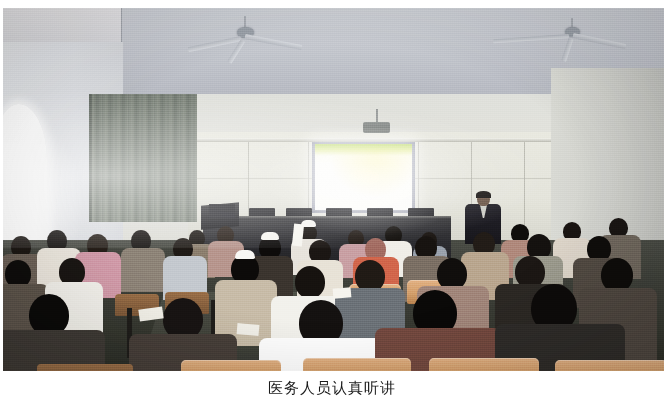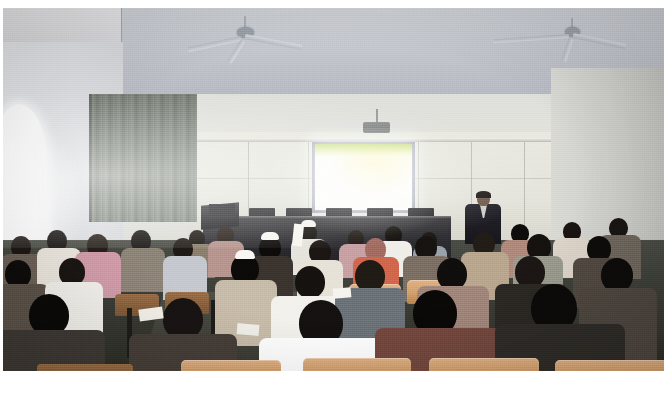--- a/index.html
+++ b/index.html
@@ -531,14 +531,17 @@
       <div style="position:absolute;left:290px;top:216px;width:10px;height:22px;background:#f7f6f0;transform:rotate(6deg);"></div>
 
       <div class="haze-top"></div>
       <div class="haze-screen"></div>
     </div>
 
     <div class="vignette"></div>
     <div class="grain"></div>
   </div>
 
+  <div id="caption">
+    <span id="caption-text">医务人员认真听讲</span>
+  </div>
 
 </div>
 
 </body></html>

